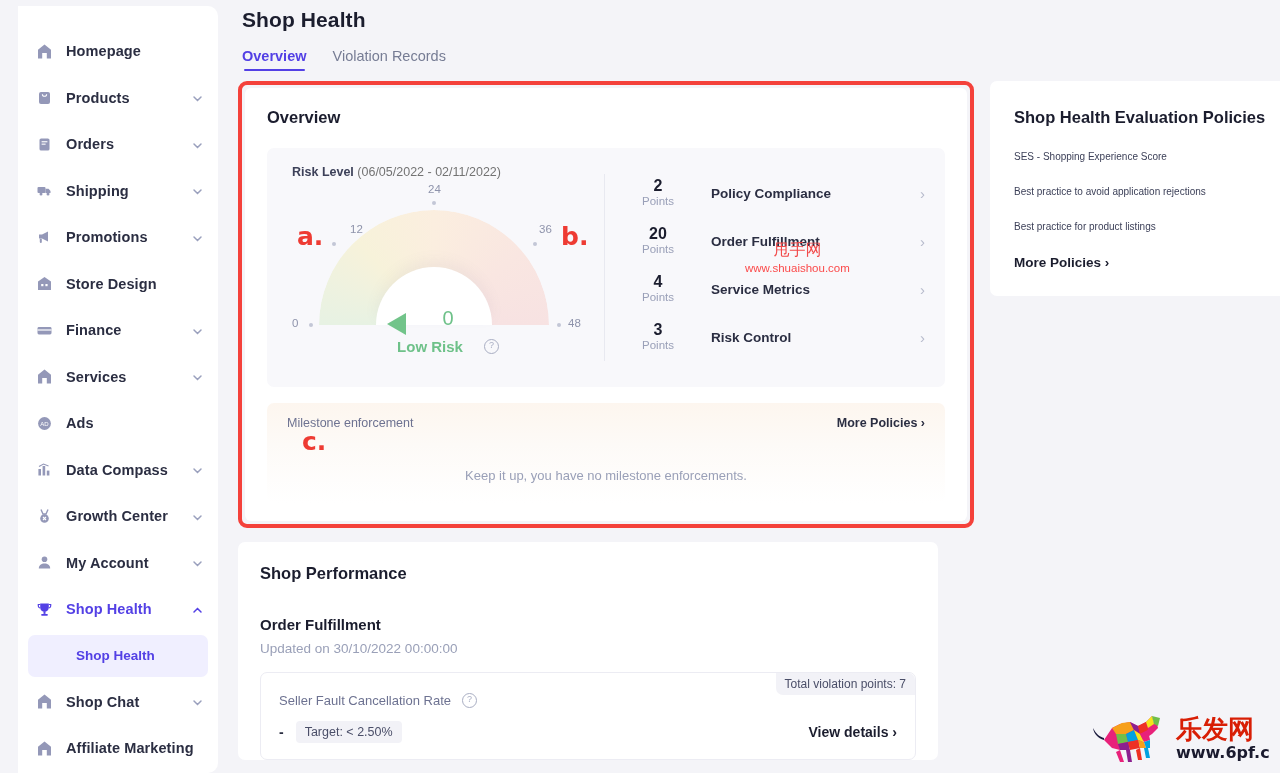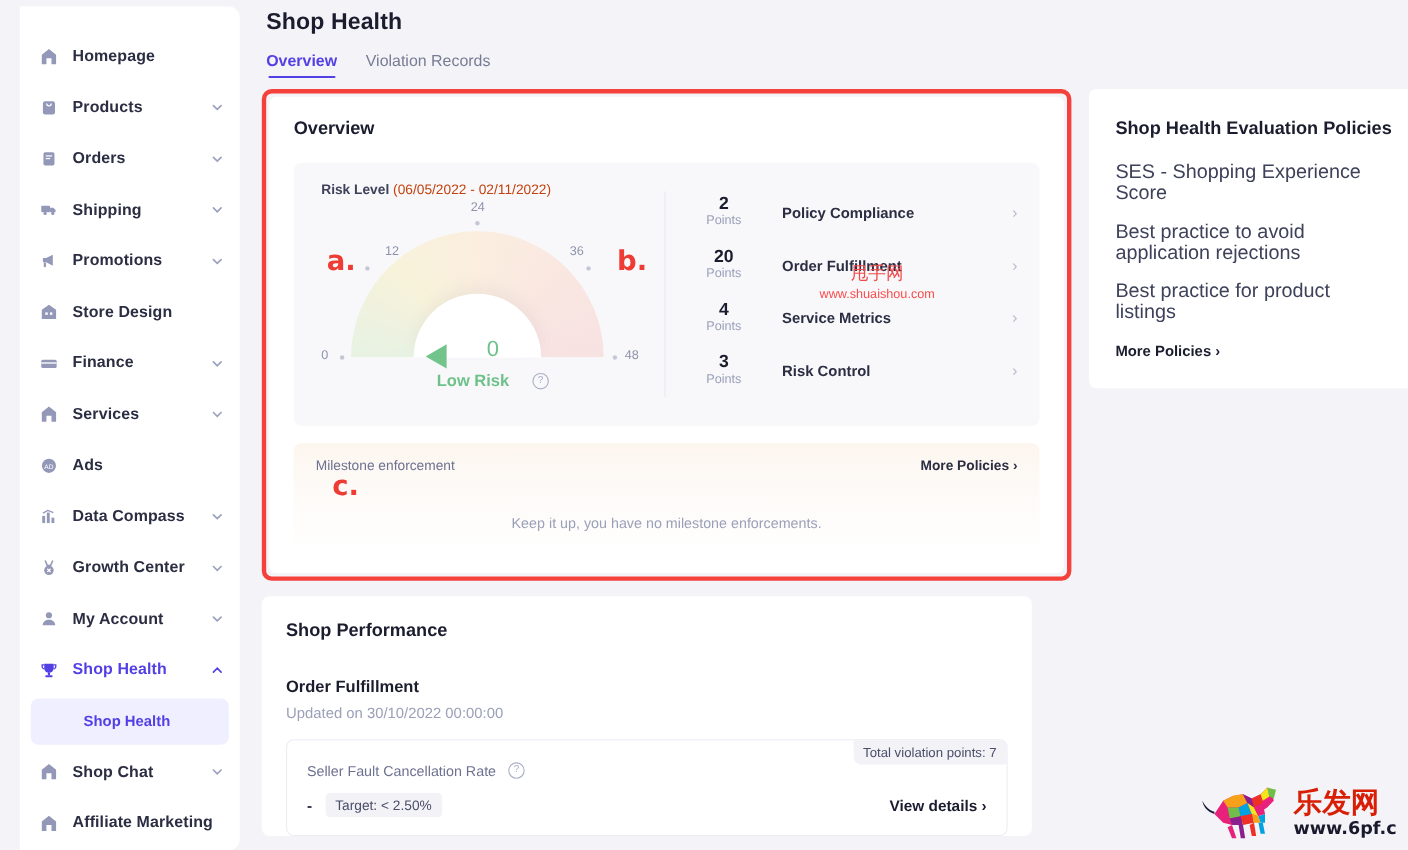--- a/index.html
+++ b/index.html
@@ -119,21 +119,21 @@
   }
   .gauge-side{
     width:337px;min-width:337px;
     position:relative;
     padding:17px 0 0 25px;
     box-sizing:border-box;
   }
   .risk-head{font-size:12.5px;color:#7b melhores;}
   .risk-head{font-size:12.5px;}
   .risk-head b{color:#3d4159;font-weight:700;}
-  .risk-head span{color:#c2410c;font-weight:400;}
+  .risk-head span{color:#737373;font-weight:400;}
 
   .gauge-wrap{position:relative;width:312px;height:185px;margin-top:6px;}
   .gauge-arc{
     position:absolute;left:27px;top:25px;
     width:230px;height:115px;
     border-radius:115px 115px 0 0;
     background:
       conic-gradient(from 270deg at 50% 100%,
         #e7f2e3 0deg,
         #eff2df 24deg,
@@ -220,21 +220,21 @@
     text-align:center;font-size:13px;color:#9aa0b8;margin-top:38px;
   }
 
   
   .policy-card{
     background:#fff;border-radius:7px;
     padding:22px 24px 26px 24px;box-sizing:border-box;
     width:300px;
   }
   .policy-title{font-size:16.5px;font-weight:700;color:#1b1d2e;line-height:28px;}
-  .policy-link{font-size:18px;color:#3d4159;margin-top:16px;line-height:19px;cursor:pointer;}
+  .policy-link{font-size:10px;color:#3d4159;margin-top:16px;line-height:19px;cursor:pointer;}
   .policy-more{font-size:13.5px;color:#1b1d2e;font-weight:700;margin-top:19px;cursor:pointer;}
 
   
   .perf-card{
     background:#fff;border-radius:7px;
     margin-top:14px;width:700px;
     padding:22px 22px 0 22px;box-sizing:border-box;
   }
   .perf-title{font-size:16.5px;font-weight:700;color:#1b1d2e;}
   .perf-sub{font-size:15px;font-weight:700;color:#1b1d2e;margin-top:33px;}
@@ -509,21 +509,21 @@
 
                   <div class="tickdot" style="left:17px;  top:138px;"></div>
                   <div class="tickdot" style="left:40px;  top:57px;"></div>
                   <div class="tickdot" style="left:140px; top:16px;"></div>
                   <div class="tickdot" style="left:241px; top:57px;"></div>
                   <div class="tickdot" style="left:265px; top:138px;"></div>
 
                   <div class="ticklabel" style="left:0px;   top:132px;">0</div>
                   <div class="ticklabel" style="left:34px;  top:38px;margin-left:24px;">12</div>
                   <div class="ticklabel" style="left:136px; top:-2px;">24</div>
-                  <div class="ticklabel" style="left:226px; top:38px;">36</div>
+                  <div class="ticklabel" style="left:247px; top:38px;">36</div>
                   <div class="ticklabel" style="left:276px; top:132px;">48</div>
 
                   <div class="needle" style="left:95px;top:128px;"></div>
 
                   <div class="gauge-value" style="top:122px;">0</div>
                   <div class="gauge-status" style="top:153px;">
                     <span>Low Risk</span>
                     <span class="qmark">?</span>
                   </div>
                 </div>

